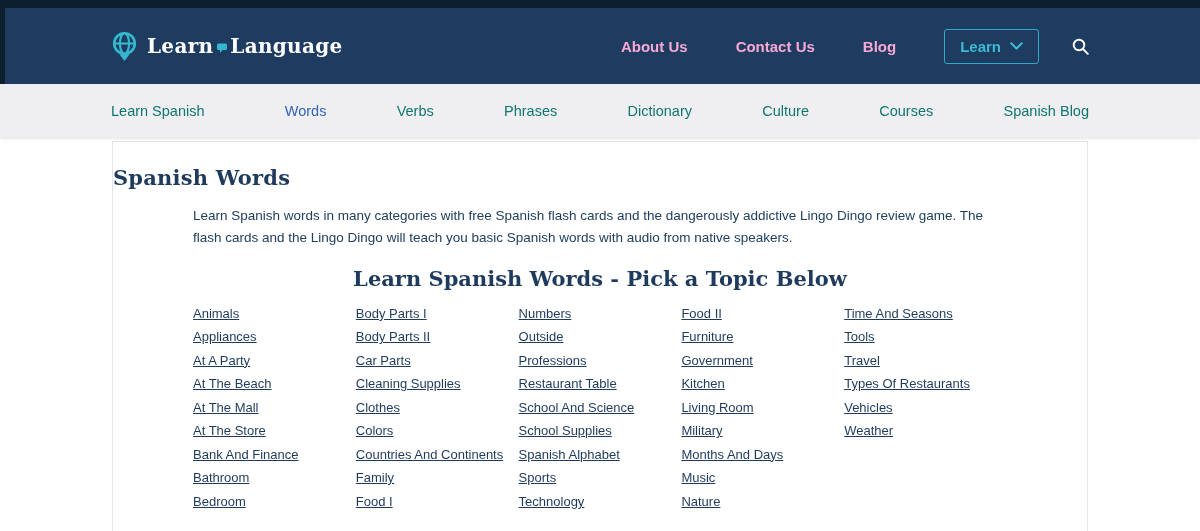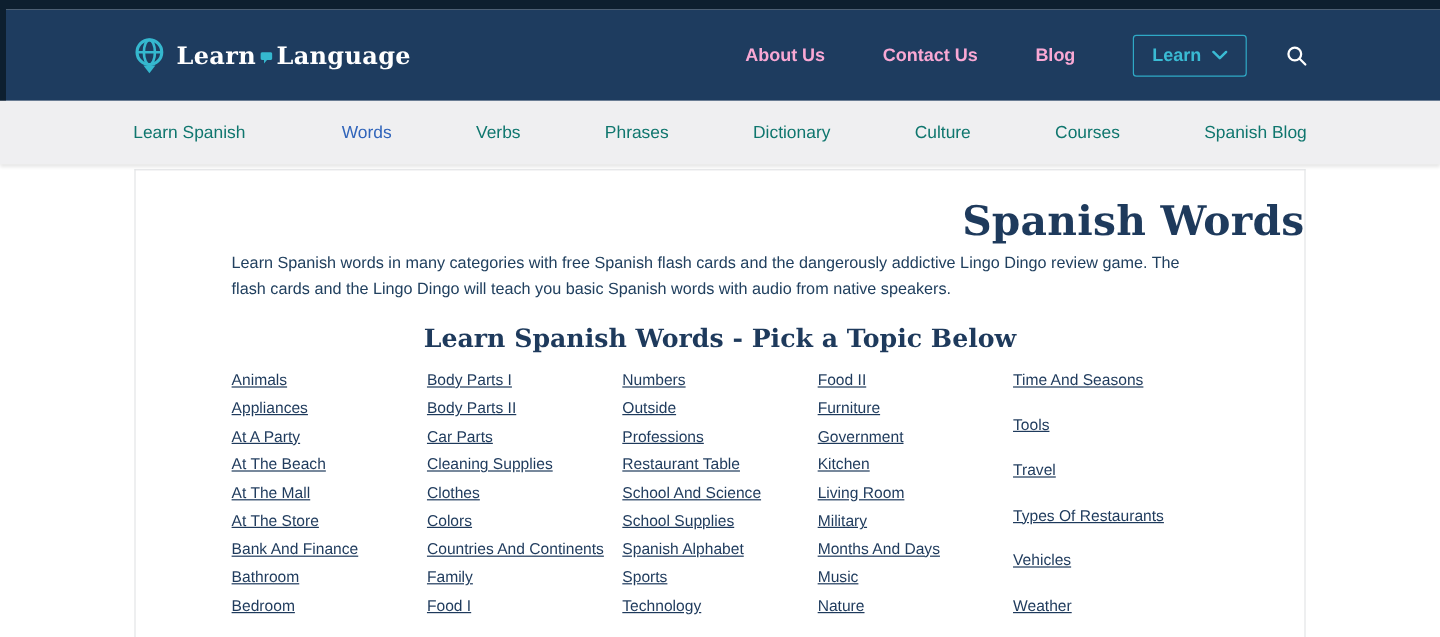--- a/index.html
+++ b/index.html
@@ -53,34 +53,34 @@
   }
   .subnav-link.active { color: #3064ba; margin-left: 10px; }
 
   
   .card {
     width: 976px; margin: 4px auto 0; height: 398px; box-sizing: border-box;
     background: #ffffff; border: 1px solid #e3e4e7; border-bottom: none;
     padding-top: 23px; overflow: hidden;
   }
   .page-title {
-    margin: 0 0 3px; text-align: right;
-    font-family: "DejaVu Serif", serif; font-size: 34px; font-weight: 700;
+    margin: 0 0 15px; text-align: left;
+    font-family: "DejaVu Serif", serif; font-size: 21px; font-weight: 700;
     color: #1e3a5c; letter-spacing: 0.2px;
   }
   .intro {
     margin: 0 80px 17px; font-size: 13.5px; line-height: 1.62; color: #21405f;
   }
   .topics-heading {
     margin: 0 0 15px; text-align: center;
     font-family: "DejaVu Serif", serif; font-size: 21px; font-weight: 700;
     color: #1e3a5c;
   }
   .topics { display: flex; margin: 0 80px; }
-  .topic-col { flex: 1; display: flex; flex-direction: column; row-gap: 8.5px; justify-content: space-between; }
+  .topic-col { flex: 1; display: flex; flex-direction: column; row-gap: 8.5px; }
   .topic-link {
     font-size: 13px; line-height: 15px; color: #1e3a5c;
     text-decoration: underline; width: max-content; cursor: pointer;
   }
 </style>
 </head>
 <body>
 
 <div class="top-strip"></div>
 

